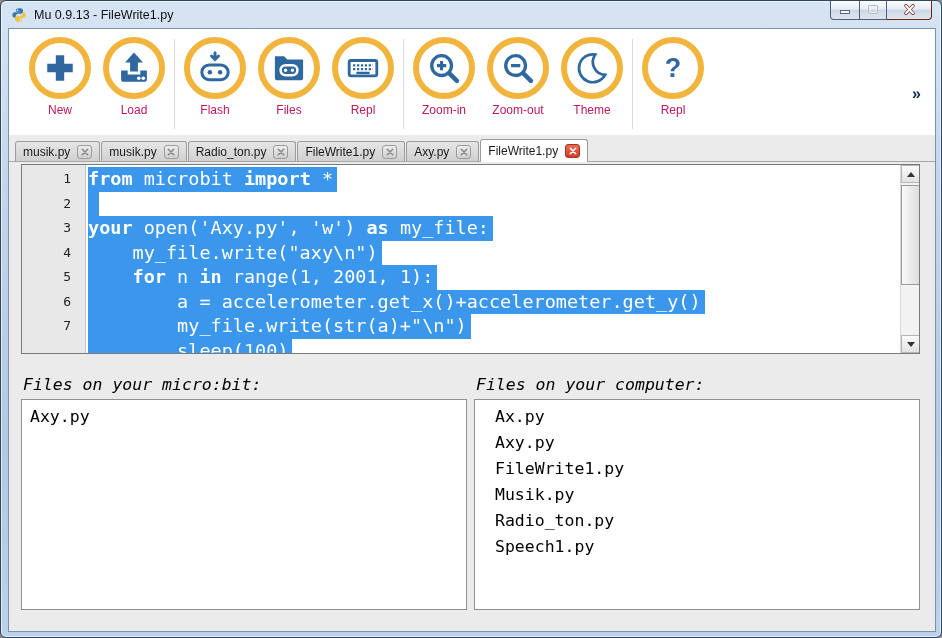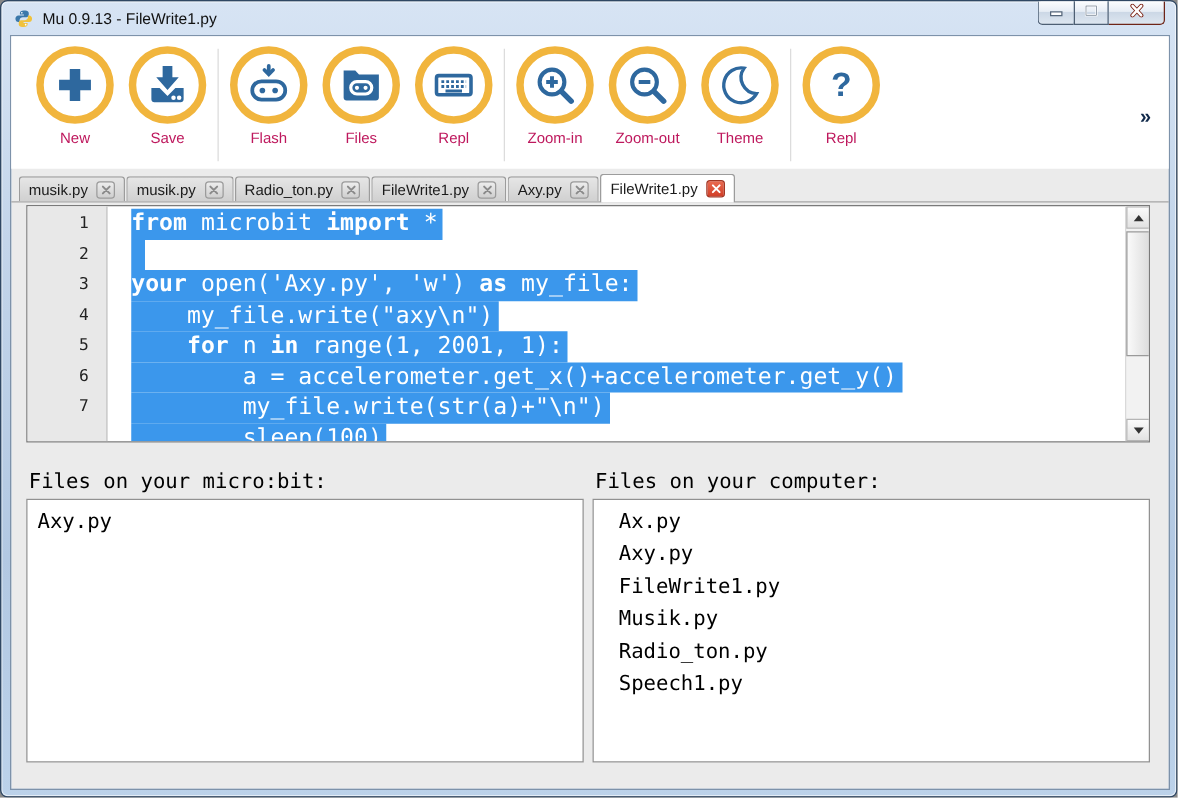--- a/index.html
+++ b/index.html
@@ -66,37 +66,37 @@
     width:15px; height:14px; margin-left:7px; border-radius:3px;
     border:1px solid #9b9b9b; background:linear-gradient(180deg,#ededed,#cfcfcf);
     color:#8a8a8a; display:flex; align-items:center; justify-content:center;
   }
   .tab.active .tab-close { background:linear-gradient(180deg,#ea6a50,#d13f28); border-color:#a33523; color:#fff; }
 
   
   .editor { position:absolute; left:12px; top:135px; width:899px; height:190px; border:1px solid #7a7a7a; background:#fff; display:flex; overflow:hidden; }
   .gutter { width:64px; background:#e8e8e8; border-right:1px solid #c4c4c4; padding:2px 14px 0 0; text-align:right; flex:none; }
   .gutter-num { height:24.5px; line-height:24.5px; font-family:"DejaVu Sans Mono", monospace; font-size:13px; color:#222; }
-  .code { flex:1; overflow:hidden; padding:2px 0 0 19px; }
+  .code { flex:1; overflow:hidden; padding:2px 0 0 2px; }
   .code-line { height:24.5px; white-space:pre; font-family:"DejaVu Sans Mono", monospace; font-size:18.5px; }
   .sel { display:inline-block; height:24.5px; line-height:24.5px; background:#3b97ec; color:#fff; padding-right:4px; }
   .sel b { font-weight:bold; color:#fff; }
   .sel.sel-empty { width:11px; padding:0; }
 
   
   .vscroll { width:19px; flex:none; background:#f2f2f2; border-left:1px solid #d9d9d9; position:relative; }
   .vs-arrow { position:absolute; left:0; width:19px; height:18px; border:1px solid #b5b5b5; background:linear-gradient(180deg,#fbfbfb,#e2e2e2); display:flex; align-items:center; justify-content:center; }
   .vs-arrow.up { top:0; }
   .vs-arrow.down { bottom:0; }
   .tri-up { width:0; height:0; border-left:4px solid transparent; border-right:4px solid transparent; border-bottom:5px solid #333; }
   .tri-down { width:0; height:0; border-left:4px solid transparent; border-right:4px solid transparent; border-top:5px solid #333; }
   .vs-thumb { position:absolute; left:0; top:20px; width:19px; height:100px; border:1px solid #9a9a9a; background:linear-gradient(90deg,#fafafa,#dddddd); }
 
   
-  .pane-label { position:absolute; top:346px; font-family:"DejaVu Sans Mono", monospace; font-size:16.5px; color:#000; }
+  .pane-label { position:absolute; top:346px; font-family:"DejaVu Sans Mono", monospace; font-size:16.5px; color:#000;font-style:italic; }
   .pane-label.left { left:14px; }
   .pane-label.right { left:467px; }
   .filelist { position:absolute; top:370px; width:446px; height:211px; background:#fff; border:1px solid #919191; padding:4px 0 0 0; overflow:hidden; }
   .filelist.left { left:12px; }
   .filelist.right { left:465px;padding-left:12px; }
   .file-item { font-family:"DejaVu Sans Mono", monospace; font-size:16.5px; color:#000; height:26px; line-height:26px; padding-left:8px; white-space:pre; }
 </style>
 </head>
 <body>
 
@@ -147,27 +147,27 @@
             <span class="tool-circle">
               <svg viewBox="0 0 24 24">
                 <path fill="#2e689e" d="M9.2 3.5h5.6v5.7h5.7v5.6h-5.7v5.7H9.2v-5.7H3.5V9.2h5.7z"></path>
               </svg>
             </span>
             <span class="tool-label">New</span>
           </button>
           <button class="tool-btn">
             <span class="tool-circle">
               <svg viewBox="0 0 24 24">
-                <path fill="#2e689e" d="M9.4 1.8h5.2v6H18L12 14.6 6 7.8h3.4z"></path>
-                <path fill="#2e689e" d="M3.4 13.6h4.4l4.2 4.2 4.2-4.2h4.4v6c0 .9-.7 1.6-1.6 1.6H5c-.9 0-1.6-.7-1.6-1.6z"></path>
+                <path fill="#2e689e" d="M12 1.6 18 8.4h-3.4v6H9.4v-6H6z"></path>
+                <path fill="#2e689e" d="M3.4 13.6h4.4v2.8h8.4v-2.8h4.4v6c0 .9-.7 1.6-1.6 1.6H5c-.9 0-1.6-.7-1.6-1.6z"></path>
                 <circle cx="15.2" cy="18.8" r="1.2" fill="#fff"></circle>
                 <circle cx="18.2" cy="18.8" r="1.2" fill="#fff"></circle>
               </svg>
             </span>
-            <span class="tool-label">Save</span>
+            <span class="tool-label">Load</span>
           </button>
         </div>
         <div class="tb-sep"></div>
         <div class="tb-group">
           <button class="tool-btn">
             <span class="tool-circle">
               <svg viewBox="0 0 24 24">
                 <g fill="none" stroke="#2e689e" stroke-width="2" stroke-linecap="round">
                   <path d="M12 1.8v4"></path>
                   <path d="M9.7 4 12 6.3 14.3 4"></path>

